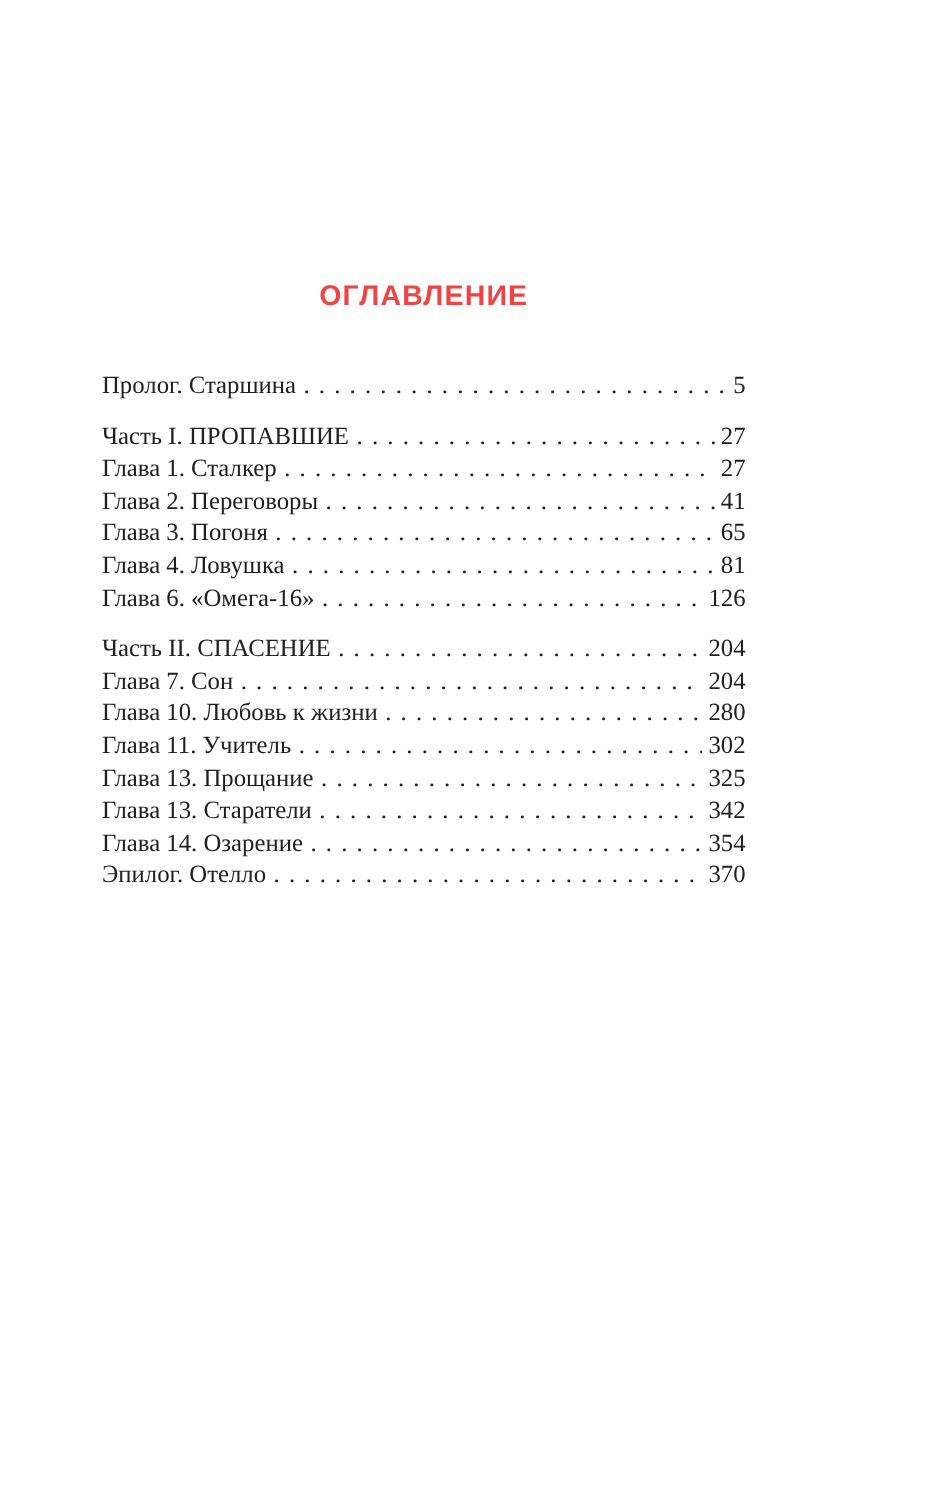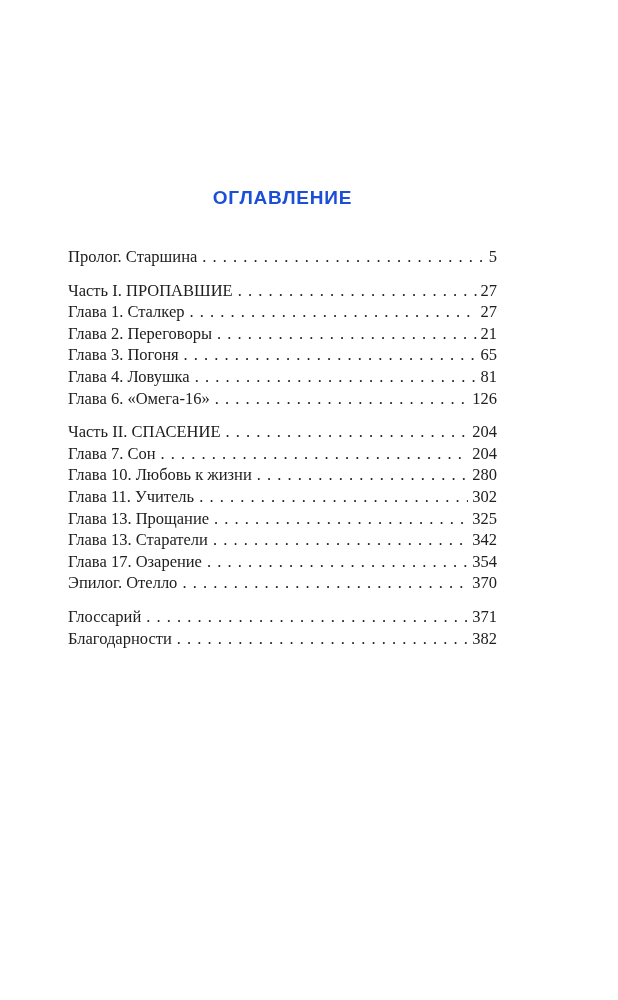--- a/index.html
+++ b/index.html
@@ -21,21 +21,21 @@
     padding: 186px 121px 0 68px;
   }
   .title {
     font-family: "Liberation Sans", "DejaVu Sans", sans-serif;
     font-weight: bold;
     font-size: 19px;
     line-height: 24px;
     letter-spacing: 0.8px;
     text-align: center;
     margin: 0 0 36px 0;
-    color: #1d4ed8;
+    color: #ef4444;
   }
   .toc {
     width: 429px;
   }
   .group + .group {
     margin-top: 12px;
   }
   .row {
     display: flex;
     align-items: baseline;
@@ -85,21 +85,21 @@
         <span class="pagenum">27</span>
       </div>
       <div class="row">
         <span class="label">Глава 1. Сталкер</span>
         <span class="dots"></span>
         <span class="pagenum">27</span>
       </div>
       <div class="row">
         <span class="label">Глава 2. Переговоры</span>
         <span class="dots"></span>
-        <span class="pagenum">21</span>
+        <span class="pagenum">41</span>
       </div>
       <div class="row">
         <span class="label">Глава 3. Погоня</span>
         <span class="dots"></span>
         <span class="pagenum">65</span>
       </div>
       <div class="row">
         <span class="label">Глава 4. Ловушка</span>
         <span class="dots"></span>
         <span class="pagenum">81</span>
@@ -136,38 +136,26 @@
         <span class="label">Глава 13. Прощание</span>
         <span class="dots"></span>
         <span class="pagenum">325</span>
       </div>
       <div class="row">
         <span class="label">Глава 13. Старатели</span>
         <span class="dots"></span>
         <span class="pagenum">342</span>
       </div>
       <div class="row">
-        <span class="label">Глава 17. Озарение</span>
+        <span class="label">Глава 14. Озарение</span>
         <span class="dots"></span>
         <span class="pagenum">354</span>
       </div>
       <div class="row">
         <span class="label">Эпилог. Отелло</span>
         <span class="dots"></span>
         <span class="pagenum">370</span>
       </div>
     </div>
 
-    <div class="group">
-      <div class="row">
-        <span class="label">Глоссарий</span>
-        <span class="dots"></span>
-        <span class="pagenum">371</span>
-      </div>
-      <div class="row">
-        <span class="label">Благодарности</span>
-        <span class="dots"></span>
-        <span class="pagenum">382</span>
-      </div>
-    </div>
 
   </div>
 </div>
 
 </body></html>

